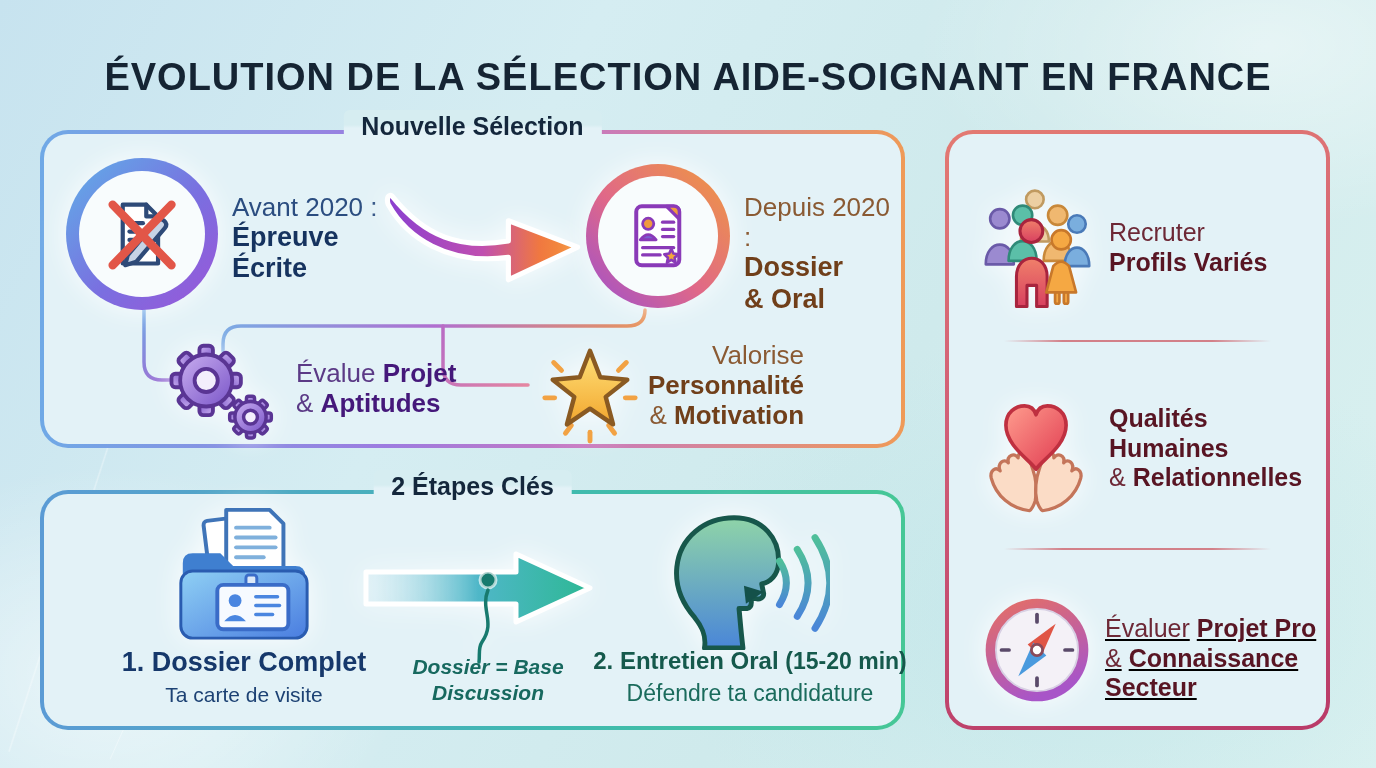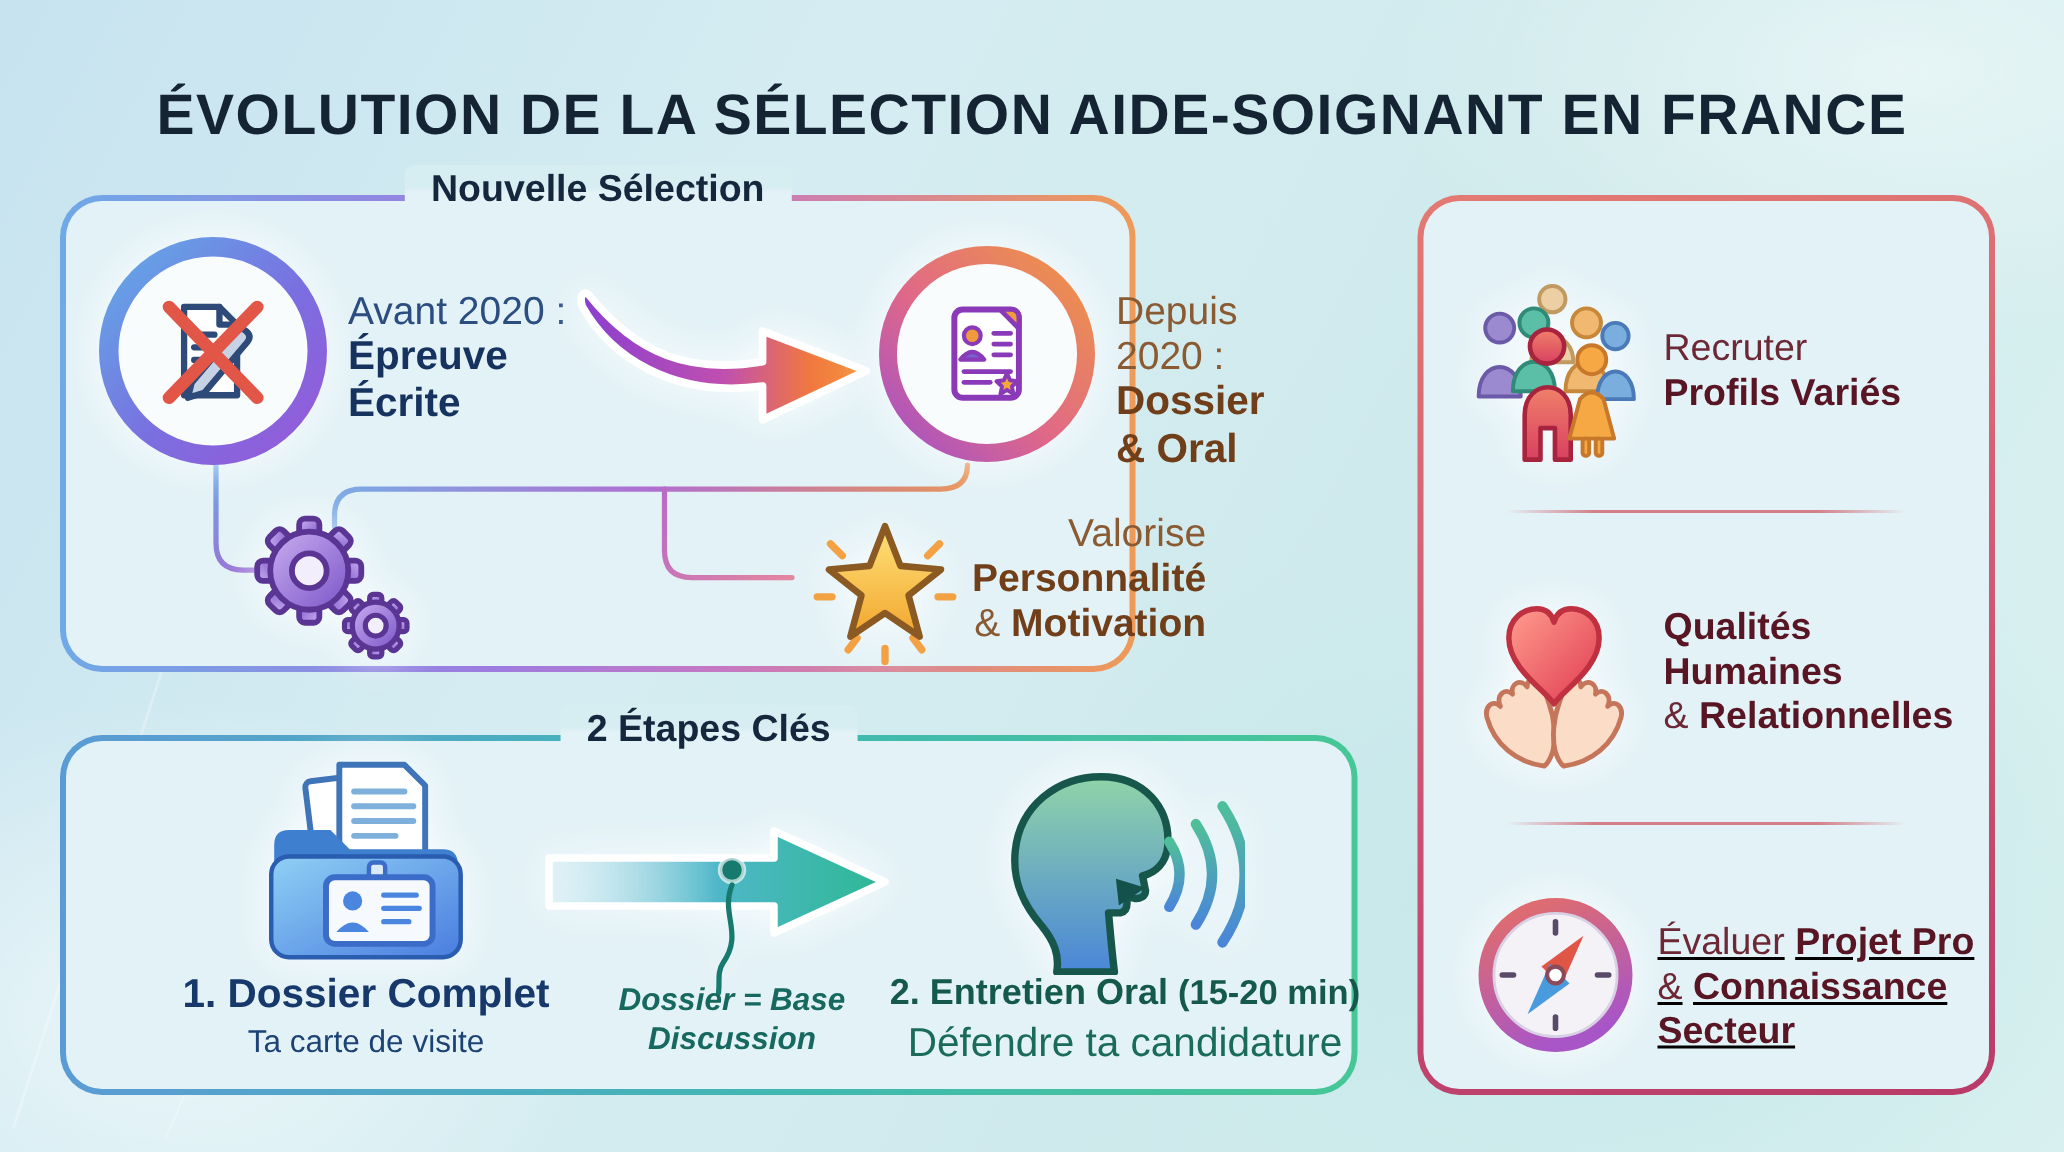--- a/index.html
+++ b/index.html
@@ -14,21 +14,21 @@
       linear-gradient(118deg, #c7e3ef 0%, #d5edf2 34%, #cfeaec 62%, #daf1f0 100%);
   }
   .streak { position:absolute; background:linear-gradient(90deg, transparent, rgba(255,255,255,.35), transparent); pointer-events:none; }
   .page-title {
     position:absolute; top:31px; left:0; width:100%; text-align:center;
     font-size:38px; font-weight:700; letter-spacing:1px; color:#152433;
   }
   
   .panel { position:absolute; border-radius:28px; padding:4px; }
   .panel-inner { width:100%; height:100%; border-radius:24px; background:#e3f2f7; position:relative; }
-  .panel-nouvelle { left:40px; top:130px; width:717px; height:318px;
+  .panel-nouvelle { left:40px; top:130px; width:865px; height:318px;
     background:linear-gradient(90deg,#6fa9e6,#9d7ce0 40%,#c678c2 62%,#ef9a57 100%); }
   .panel-etapes { left:40px; top:490px; width:865px; height:240px;
     background:linear-gradient(90deg,#5b9bd5,#3fb9b0 58%,#46c796 100%); }
   .panel-objectifs { left:945px; top:130px; width:385px; height:600px;
     background:linear-gradient(168deg,#e37a72,#d15f77 42%,#b93a68 100%); }
   .panel-header {
     position:absolute; top:-20px; left:50%; transform:translateX(-50%);
     padding:2px 18px; white-space:nowrap;
     font-size:25px; font-weight:700; color:#14273c;
     background:linear-gradient(#d6edf1 45%, #e3f2f7 55%); border-radius:6px; z-index:5;
@@ -69,21 +69,21 @@
   .step1-text { left:8px; top:154px; width:384px; text-align:center; }
   .step-title { font-size:27px; font-weight:700; color:#16386b; line-height:1.1; }
   .step-sub { font-size:21px; color:#1d4274; margin-top:5px; }
   .teal-arrow-box { left:316px; top:48px; width:252px; height:132px; }
   .note-text { left:330px; top:160px; width:228px; text-align:center;
     font-style:italic; font-weight:700; font-size:21px; color:#17695f; line-height:1.22; }
   .head-box { left:606px; top:8px; width:180px; height:148px; }
   .step2-text { left:488px; top:154px; width:436px; text-align:center; }
   .step2-title { font-size:24px; font-weight:700; color:#15594c; line-height:1.1; }
   .step2-dur { font-size:23px; font-weight:700; color:#15594c; }
-  .step2-sub { font-size:27px; color:#1a6b5c; margin-top:5px; }
+  .step2-sub { font-size:23px; color:#1a6b5c; margin-top:5px; }
 
   
   .obj-item-text { font-size:25px; line-height:1.18; }
   .t-mar-n { color:#6d2836; font-weight:400; }
   .t-mar-b { color:#581523; font-weight:700; }
   .obj1-icon { left:28px; top:50px; width:114px; height:130px; }
   .obj1-text { left:160px; top:84px; }
   .obj2-icon { left:26px; top:246px; width:122px; height:146px; }
   .obj2-text { left:160px; top:270px; }
   .obj3-icon { left:32px; top:460px; width:112px; height:112px; }
@@ -227,20 +227,28 @@
               <rect x="-7" y="-36" width="14" height="16" rx="4" transform="rotate(225)"></rect>
               <rect x="-7" y="-36" width="14" height="16" rx="4" transform="rotate(270)"></rect>
               <rect x="-7" y="-36" width="14" height="16" rx="4" transform="rotate(315)"></rect>
             </g>
             <circle r="27"></circle>
             <circle r="12" fill="#f3eefc"></circle>
           </g>
         </svg>
       </div>
 
+      <div class="abs evalue-text txt-26">
+        <div>
+          <span class="t-purple-n seg-sp">Évalue</span><span class="t-purple-b">Projet</span>
+        </div>
+        <div>
+          <span class="t-purple-n seg-sp">&amp;</span><span class="t-purple-b">Aptitudes</span>
+        </div>
+      </div>
 
       <div class="abs star-box icon">
         <svg viewBox="0 0 110 110">
           <defs>
             <linearGradient id="gStar" x1="0" y1="0" x2="0" y2="1">
               <stop offset="0" stop-color="#ffe27a"></stop>
                 <stop offset="1" stop-color="#f2a62e"></stop>
             </linearGradient>
           </defs>
           <g stroke="#f2a243" stroke-width="5" stroke-linecap="round">

